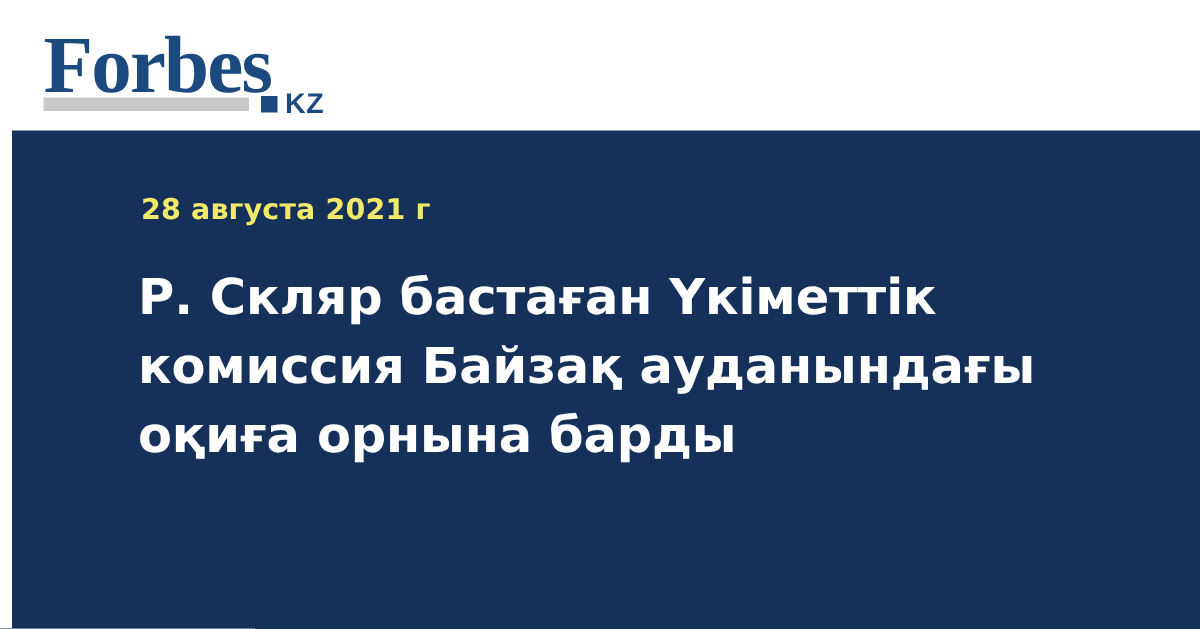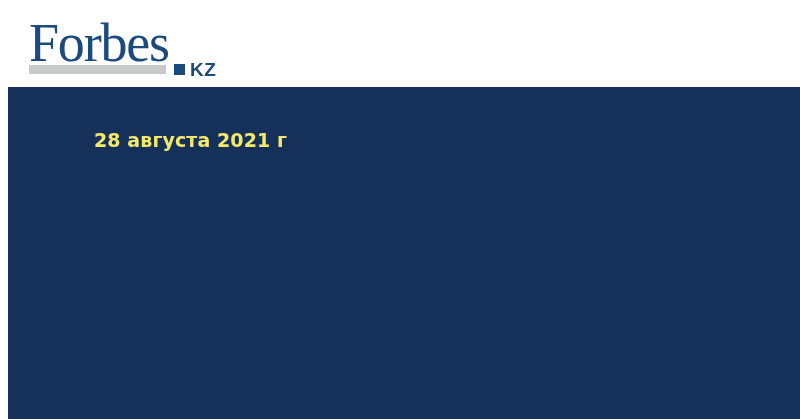--- a/index.html
+++ b/index.html
@@ -41,21 +41,21 @@
     top: 18px;
     width: 200px;
     height: 60px;
   }
 
   .brand-wordmark {
     position: absolute;
     left: 0;
     top: -2px;
     font-family: "Liberation Serif", "DejaVu Serif", serif;
-    font-weight: 400;
+    font-weight: 700;
     font-size: 54px;
     line-height: 54px;
     letter-spacing: -1.2px;
     color: #1c4a7e;
     white-space: nowrap;
   }
 
   .brand-underbar {
     position: absolute;
     left: 0;
@@ -135,15 +135,16 @@
       <span class="brand-wordmark">Forbes</span>
       <span class="brand-underbar"></span>
       <span class="brand-kz-square"></span>
       <span class="brand-kz-text">KZ</span>
     </a>
   </header>
 
   <section class="article-panel">
     <div class="article-date">28 августа 2021 г</div>
 
+    <h1 class="article-headline">Р. Скляр бастаған Үкіметтік комиссия Байзақ ауданындағы оқиға орнына барды</h1>
   </section>
 
 </div>
 
 </body></html>

